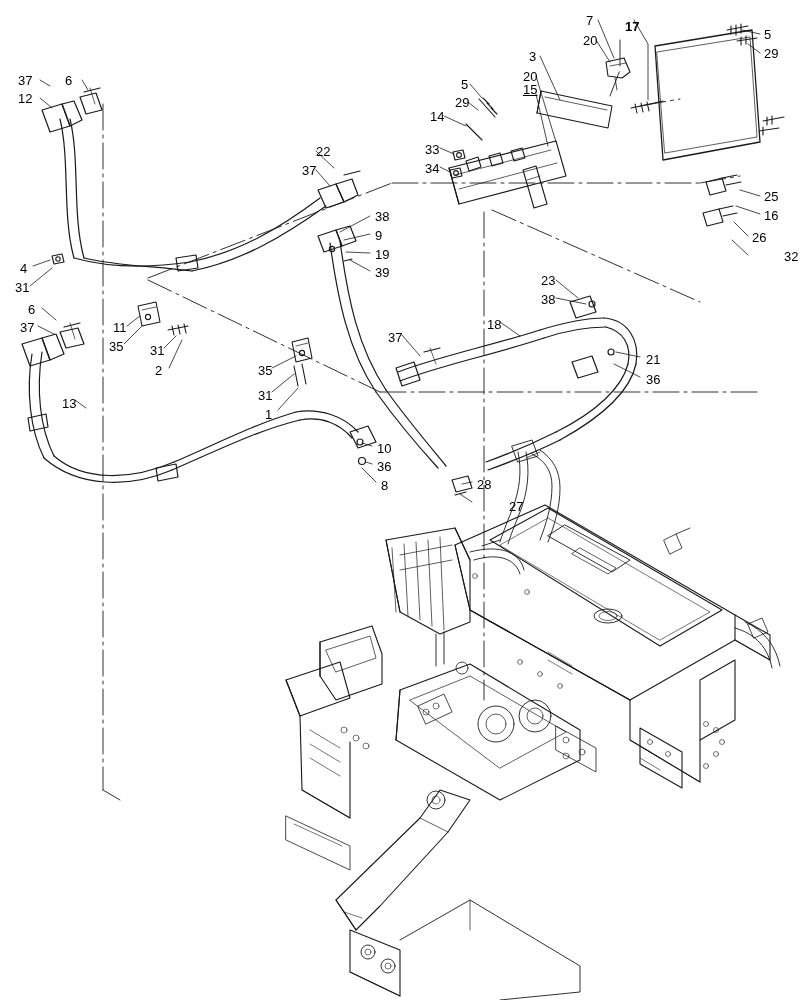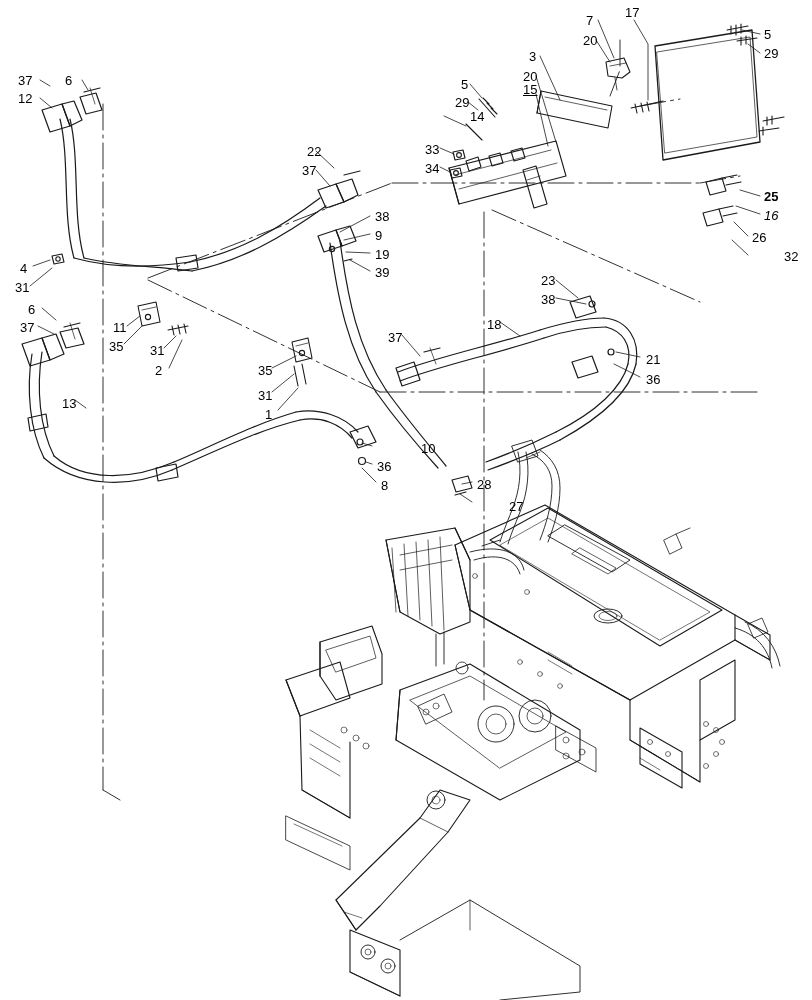--- a/index.html
+++ b/index.html
@@ -405,35 +405,35 @@
       </g>
     </g>
   </svg>
 
   <div class="callout" style="left:18px; top:74px;">37</div>
   <div class="callout" style="left:65px; top:74px;">6</div>
   <div class="callout" style="left:18px; top:92px;">12</div>
   <div class="callout" style="left:764px; top:28px;">5</div>
   <div class="callout" style="left:764px; top:47px;">29</div>
   <div class="callout" style="left:586px; top:14px;">7</div>
-  <div class="callout" style="left:625px; top:6px;">17</div>
+  <div class="callout" style="left:625px; top:20px;font-weight:bold;">17</div>
   <div class="callout" style="left:583px; top:34px;">20</div>
   <div class="callout" style="left:529px; top:50px;">3</div>
   <div class="callout" style="left:523px; top:70px;">20</div>
   <div class="callout" style="left:523px; top:83px;text-decoration:underline;">15</div>
-  <div class="callout" style="left:430px; top:110px;margin-left:40px;">14</div>
+  <div class="callout" style="left:430px; top:110px;">14</div>
   <div class="callout" style="left:461px; top:78px;">5</div>
   <div class="callout" style="left:455px; top:96px;">29</div>
   <div class="callout" style="left:425px; top:143px;">33</div>
   <div class="callout" style="left:425px; top:162px;">34</div>
-  <div class="callout" style="left:764px; top:190px;font-weight:bold;">25</div>
-  <div class="callout" style="left:764px; top:209px;font-style:italic;">16</div>
+  <div class="callout" style="left:764px; top:190px;">25</div>
+  <div class="callout" style="left:764px; top:209px;">16</div>
   <div class="callout" style="left:752px; top:231px;">26</div>
   <div class="callout" style="left:784px; top:250px;">32</div>
-  <div class="callout" style="left:307px; top:145px;">22</div>
+  <div class="callout" style="left:316px; top:145px;">22</div>
   <div class="callout" style="left:302px; top:164px;">37</div>
   <div class="callout" style="left:375px; top:210px;">38</div>
   <div class="callout" style="left:375px; top:229px;">9</div>
   <div class="callout" style="left:375px; top:248px;">19</div>
   <div class="callout" style="left:375px; top:266px;">39</div>
   <div class="callout" style="left:20px; top:262px;">4</div>
   <div class="callout" style="left:15px; top:281px;">31</div>
   <div class="callout" style="left:28px; top:303px;">6</div>
   <div class="callout" style="left:20px; top:321px;">37</div>
   <div class="callout" style="left:113px; top:321px;">11</div>
@@ -443,19 +443,19 @@
   <div class="callout" style="left:258px; top:364px;">35</div>
   <div class="callout" style="left:258px; top:389px;">31</div>
   <div class="callout" style="left:265px; top:408px;">1</div>
   <div class="callout" style="left:62px; top:397px;">13</div>
   <div class="callout" style="left:388px; top:331px;">37</div>
   <div class="callout" style="left:487px; top:318px;">18</div>
   <div class="callout" style="left:541px; top:274px;">23</div>
   <div class="callout" style="left:541px; top:293px;">38</div>
   <div class="callout" style="left:646px; top:353px;">21</div>
   <div class="callout" style="left:646px; top:373px;">36</div>
-  <div class="callout" style="left:377px; top:442px;margin-left:44px;">10</div>
+  <div class="callout" style="left:377px; top:442px;">10</div>
   <div class="callout" style="left:377px; top:460px;">36</div>
   <div class="callout" style="left:381px; top:479px;">8</div>
   <div class="callout" style="left:477px; top:478px;">28</div>
   <div class="callout" style="left:477px; top:500px;margin-left:32px;">27</div>
 
 </div>
 
 </body></html>

